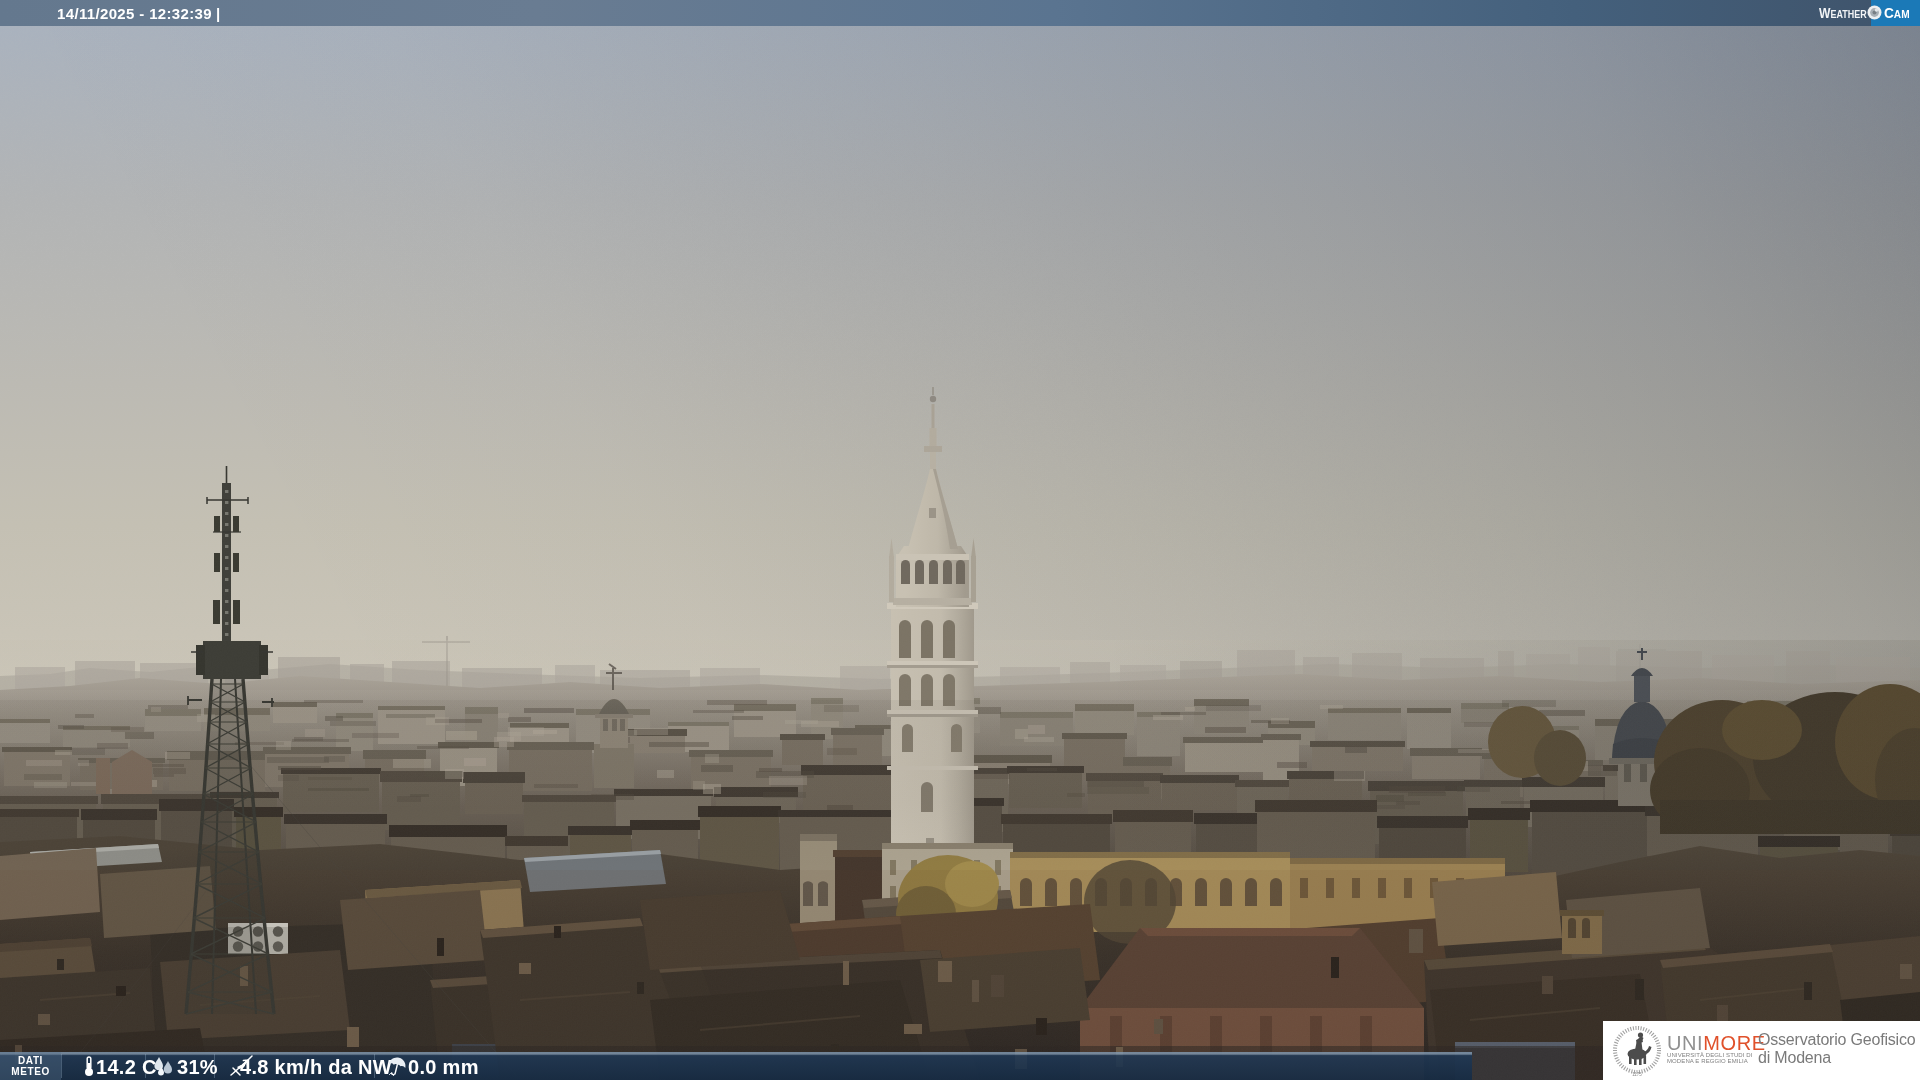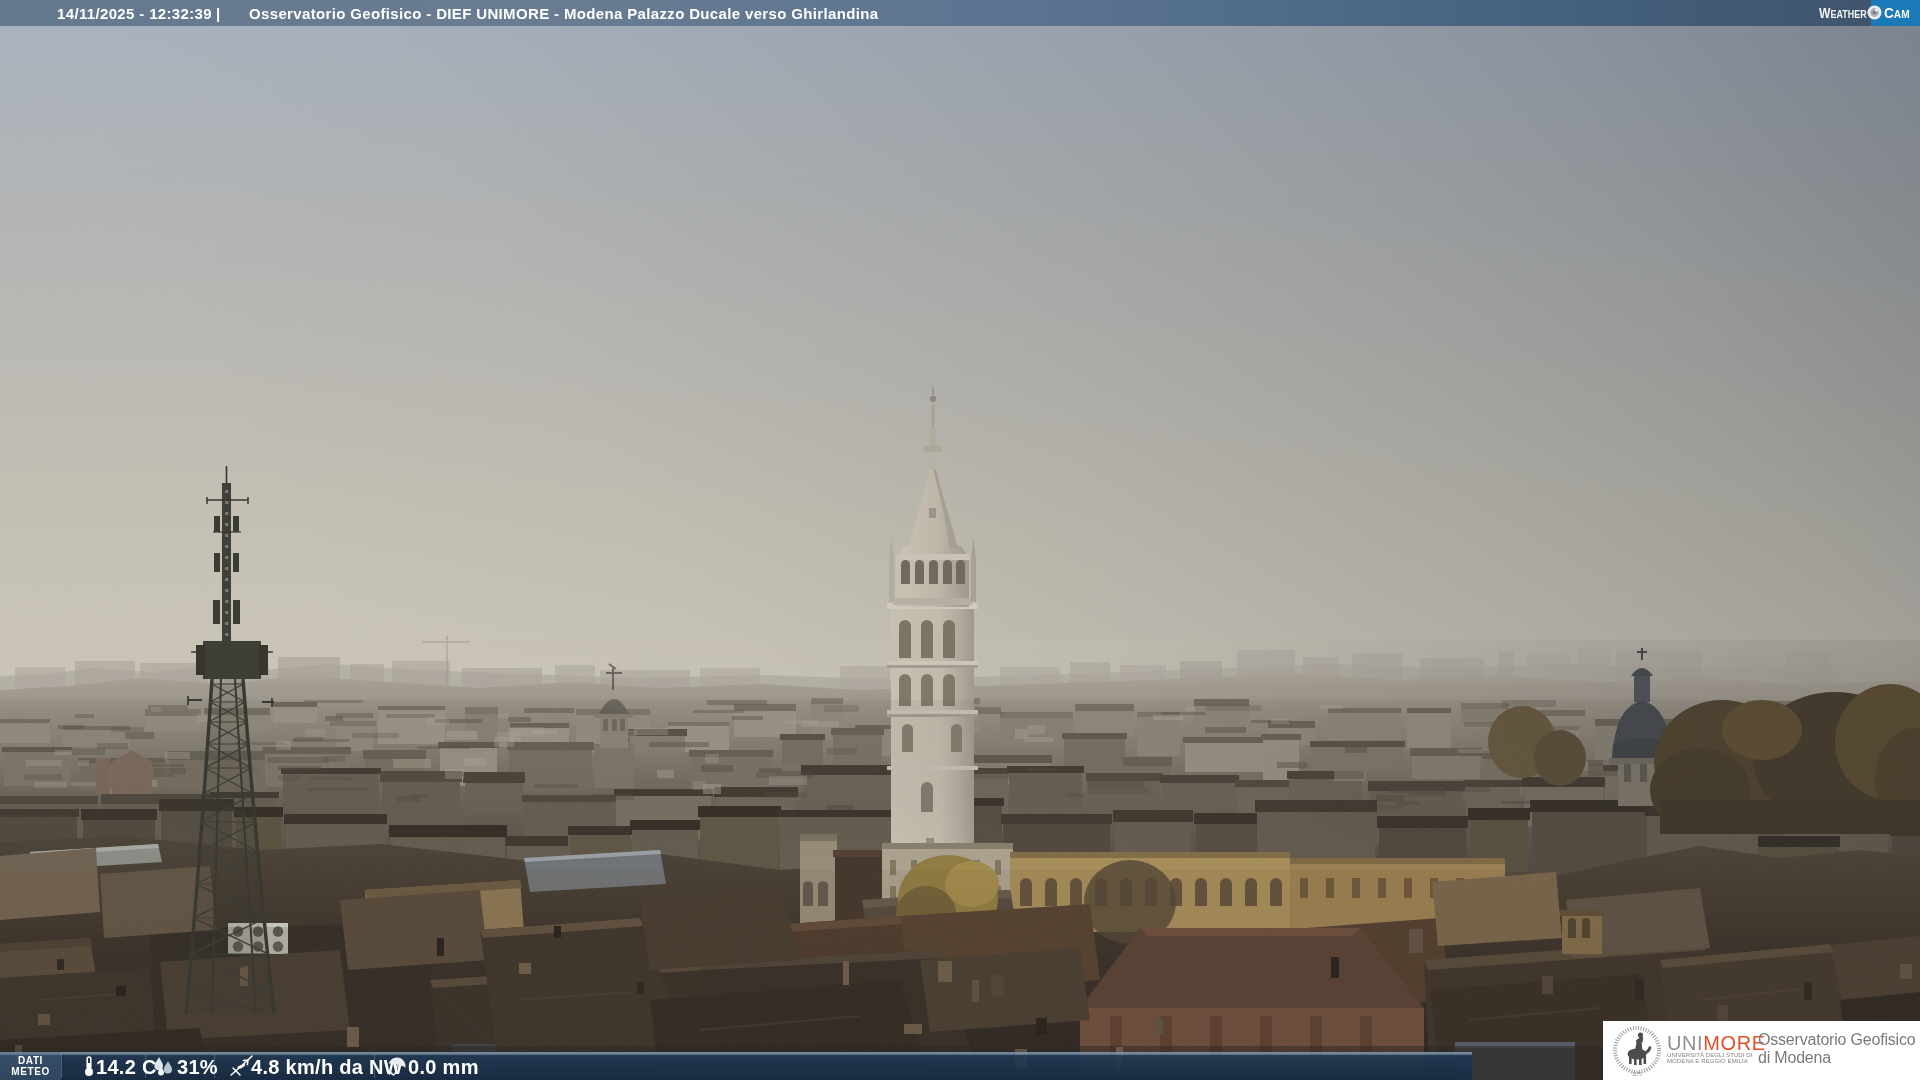--- a/index.html
+++ b/index.html
@@ -761,21 +761,20 @@
 <path d="M187.7,992 L272.0,992" stroke-width="1.1"></path>
 </g>
 <path d="M250,765 Q390,930 520,1080" stroke="#45423a" stroke-width="1" fill="none" opacity="0.3"></path>
 <path d="M228,862 Q140,980 58,1080" stroke="#45423a" stroke-width="1" fill="none" opacity="0.22"></path>
 <rect x="0" y="26" width="1920" height="1054" filter="url(#noiseF)" opacity="0.06"></rect>
 </svg>
 
 <div id="topbar">
  <div class="t" style="left:49px;margin-left:8px;">14/11/2025 - 12:32:39</div>
  <div class="t" style="left:216px;">|</div>
- <div class="t" style="left:249px;">Osservatorio Geofisico - DIEF UNIMORE - Modena Palazzo Ducale verso Ghirlandina</div>
 </div>
 
 <div id="wcam">
  <div id="cambox"></div>
  <div style="position:absolute;left:139px;top:5px;color:#f2f4f6;font-weight:bold;font-size:15.5px;line-height:16px;transform:scaleX(0.78);transform-origin:0 0;">W<span style="font-size:11.5px;">EATHER</span></div>
  <svg style="position:absolute;left:187px;top:5px;" width="15" height="15">
    <circle cx="7.5" cy="7.5" r="7" fill="#eceff1"></circle>
    <circle cx="7.5" cy="7.5" r="4.4" fill="#a8b0b6"></circle>
    <circle cx="7.5" cy="7.5" r="2" fill="#787f85"></circle>
    <circle cx="9.4" cy="5" r="1.7" fill="#e4e8ea"></circle>
@@ -806,21 +805,21 @@
  <div class="w" style="left:177px;">31%</div>
  <svg style="position:absolute;left:227px;top:2px;" width="26" height="25" viewBox="0 0 26 25">
    <g stroke="#fff" stroke-width="1.5" fill="none" stroke-linecap="round">
     <path d="M4 21 C9 17 14 12 21 6"></path>
     <path d="M21 6 L25 2 M21 6 l-0.6 4.6 M21 6 l-4.6 0.6"></path>
     <path d="M9 17 l-3 -3 M9 17 l4 4"></path>
    </g>
    <path d="M10 13 l4 -2 3 1 -2 2 -3 1 Z" fill="#fff"></path>
    <circle cx="16.5" cy="11" r="1.6" fill="#fff"></circle>
  </svg>
- <div class="w" style="left:251px;">4.8 km/h da NW</div>
+ <div class="w" style="left:240px;">4.8 km/h da NW</div>
  <svg style="position:absolute;left:386px;top:3px;" width="22" height="23" viewBox="0 0 22 23">
    <g transform="rotate(14 11 11)">
    <path d="M11 2.5 C6 2.5 2.5 6.5 2.5 11 C4 9.5 6 9.1 7.5 10.5 C9 9.1 10 9.1 11 10.5 C12 9.1 13 9.1 14.5 10.5 C16 9.1 18 9.5 19.5 11 C19.5 6.5 16 2.5 11 2.5Z" fill="#e8edf2"></path>
    <path d="M11 10 V18.5 a1.8 1.8 0 0 1 -3.6 0" stroke="#fff" stroke-width="1.4" fill="none"></path>
    </g>
    <path d="M3 20 l2 -2 M7 21 l2 -2" stroke="#cfd9e2" stroke-width="1"></path>
  </svg>
  <div class="w" style="left:408px;">0.0 mm</div>
 </div>
 

